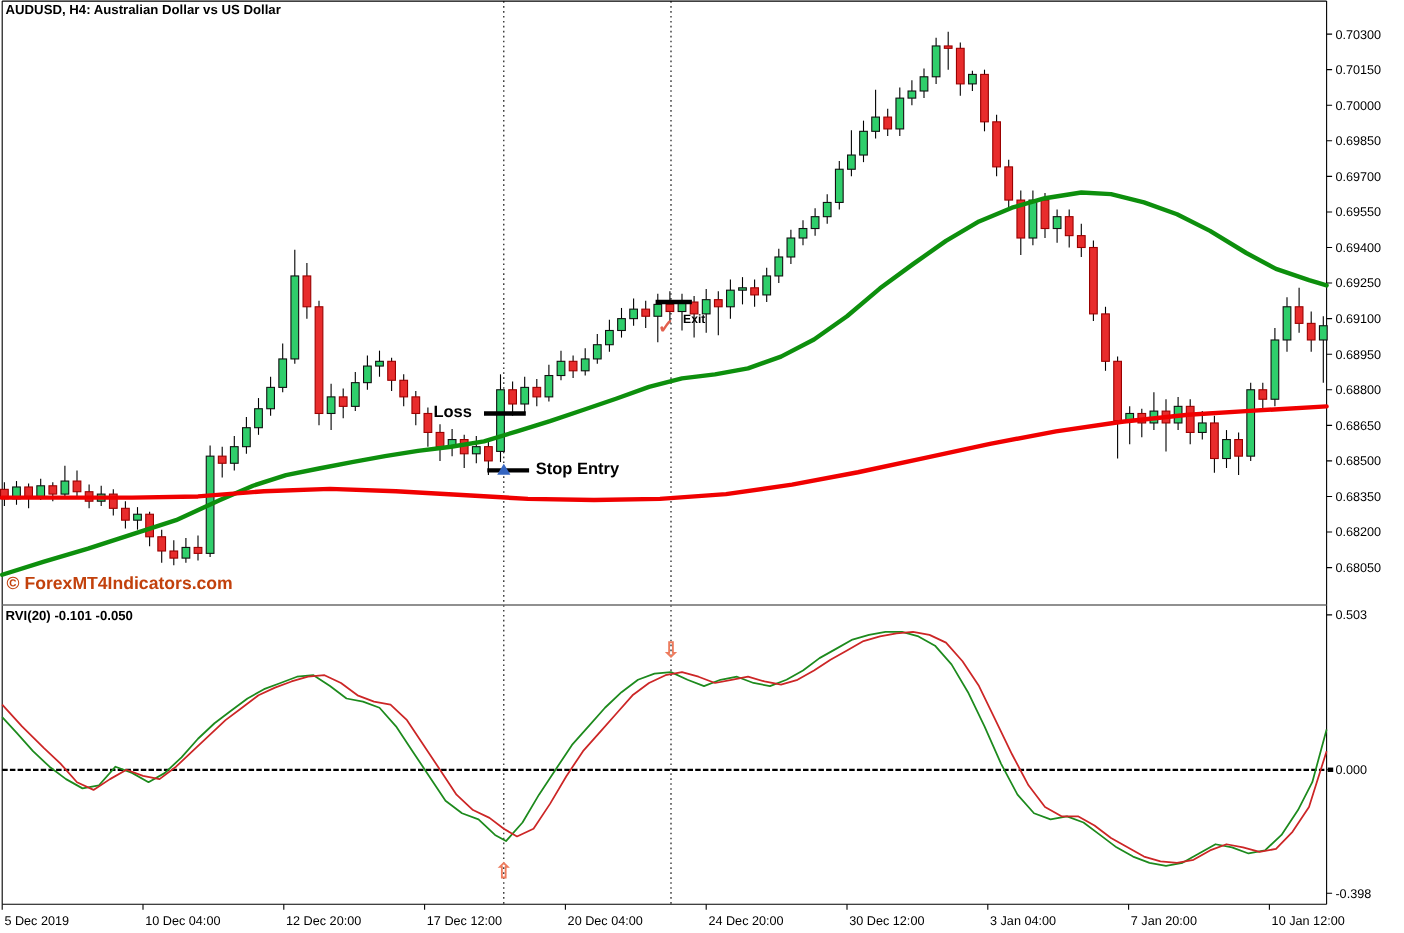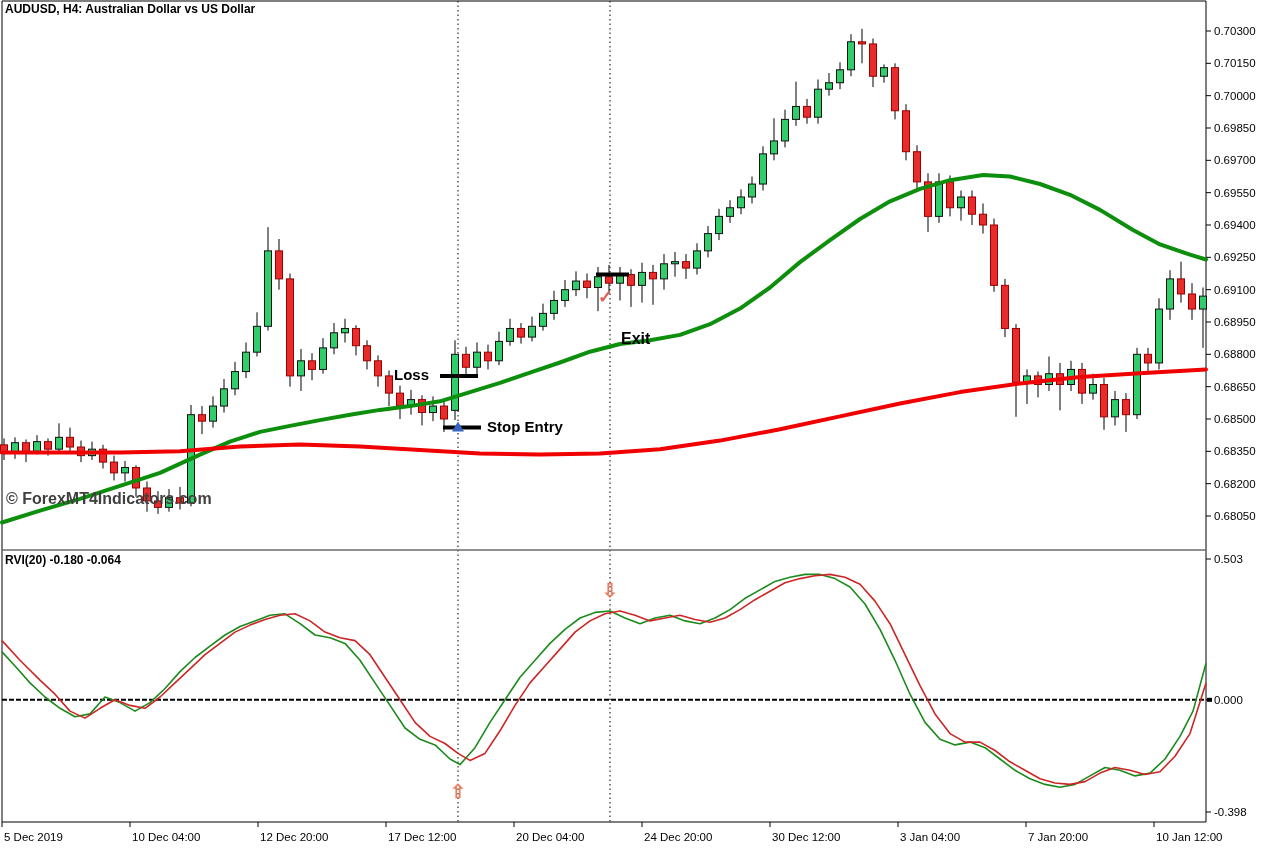--- a/index.html
+++ b/index.html
@@ -3,24 +3,24 @@
 <meta charset="utf-8">
 <style>
   html,body{margin:0;padding:0;background:#fff;}
   body{width:1276px;height:848px;overflow:hidden;position:relative;
        font-family:"Liberation Sans",sans-serif;}
   #chart-root{position:absolute;left:0;top:0;width:1276px;height:848px;background:#fff;}
   svg{position:absolute;left:0;top:0;}
   .lbl{position:absolute;white-space:nowrap;color:#000;line-height:1.1;font-weight:bold;}
   .title-lbl{left:5px;top:3px;font-size:12px;}
   .rvi-lbl{left:5px;top:554px;font-size:12px;}
-  .copyright-lbl{left:6px;top:490px;font-size:16px;color:#404040;}
+  .copyright-lbl{left:6px;top:522px;font-size:16px;color:#c2410c;}
   .entry-lbl{left:394px;top:367px;font-size:15px;}
   .stop-lbl{left:487px;top:419px;font-size:15px;}
-  .exit-lbl{left:621px;top:285px;font-size:16px;margin-top:45px;}
+  .exit-lbl{left:621px;top:285px;font-size:11px;}
 </style>
 </head>
 <body>
 
 <div id="chart-root">
   <svg id="chart-svg" width="1276" height="848" viewBox="0 0 1276 848">
       <line x1="458" y1="1" x2="458" y2="822" stroke="#000" stroke-width="1" stroke-dasharray="1.5,3"></line>
       <line x1="610" y1="1" x2="610" y2="822" stroke="#000" stroke-width="1" stroke-dasharray="1.5,3"></line>
       <line x1="2" y1="1" x2="1206" y2="1" stroke="#000000"></line>
       <line x1="2" y1="1" x2="2" y2="822" stroke="#000000"></line>
@@ -315,18 +315,18 @@
       <line x1="1206" y1="699.8002219755826" x2="1211" y2="699.8002219755826" stroke="#000"></line>
       <text x="1214" y="703.8002219755826" style="font-family:&quot;Liberation Sans&quot;,sans-serif;font-size:11.5px" fill="#000000">0.000</text>
       <line x1="1206" y1="812" x2="1211" y2="812" stroke="#000"></line>
       <text x="1214" y="816" style="font-family:&quot;Liberation Sans&quot;,sans-serif;font-size:11.5px" fill="#000000">-0.398</text>
       <text x="458" y="798.3729189789124" text-anchor="middle" style="font-family:&quot;Liberation Sans&quot;,sans-serif;font-size:19px;font-weight:bold" fill="#ed7c5e">⇧</text>
       <text x="610" y="597.2652608213097" text-anchor="middle" style="font-family:&quot;Liberation Sans&quot;,sans-serif;font-size:19px;font-weight:bold" fill="#ed7c5e">⇩</text>
     </svg>
 
   <div class="lbl title-lbl">AUDUSD, H4:  Australian Dollar vs US Dollar</div>
   <div class="lbl copyright-lbl">© ForexMT4Indicators.com</div>
-  <div class="lbl rvi-lbl">RVI(20) -0.180 -0.064</div>
+  <div class="lbl rvi-lbl">RVI(20) -0.101 -0.050</div>
 
   <div class="lbl entry-lbl">Loss</div>
   <div class="lbl stop-lbl">Stop Entry</div>
   <div class="lbl exit-lbl">Exit</div>
 </div>
 
 </body></html>

